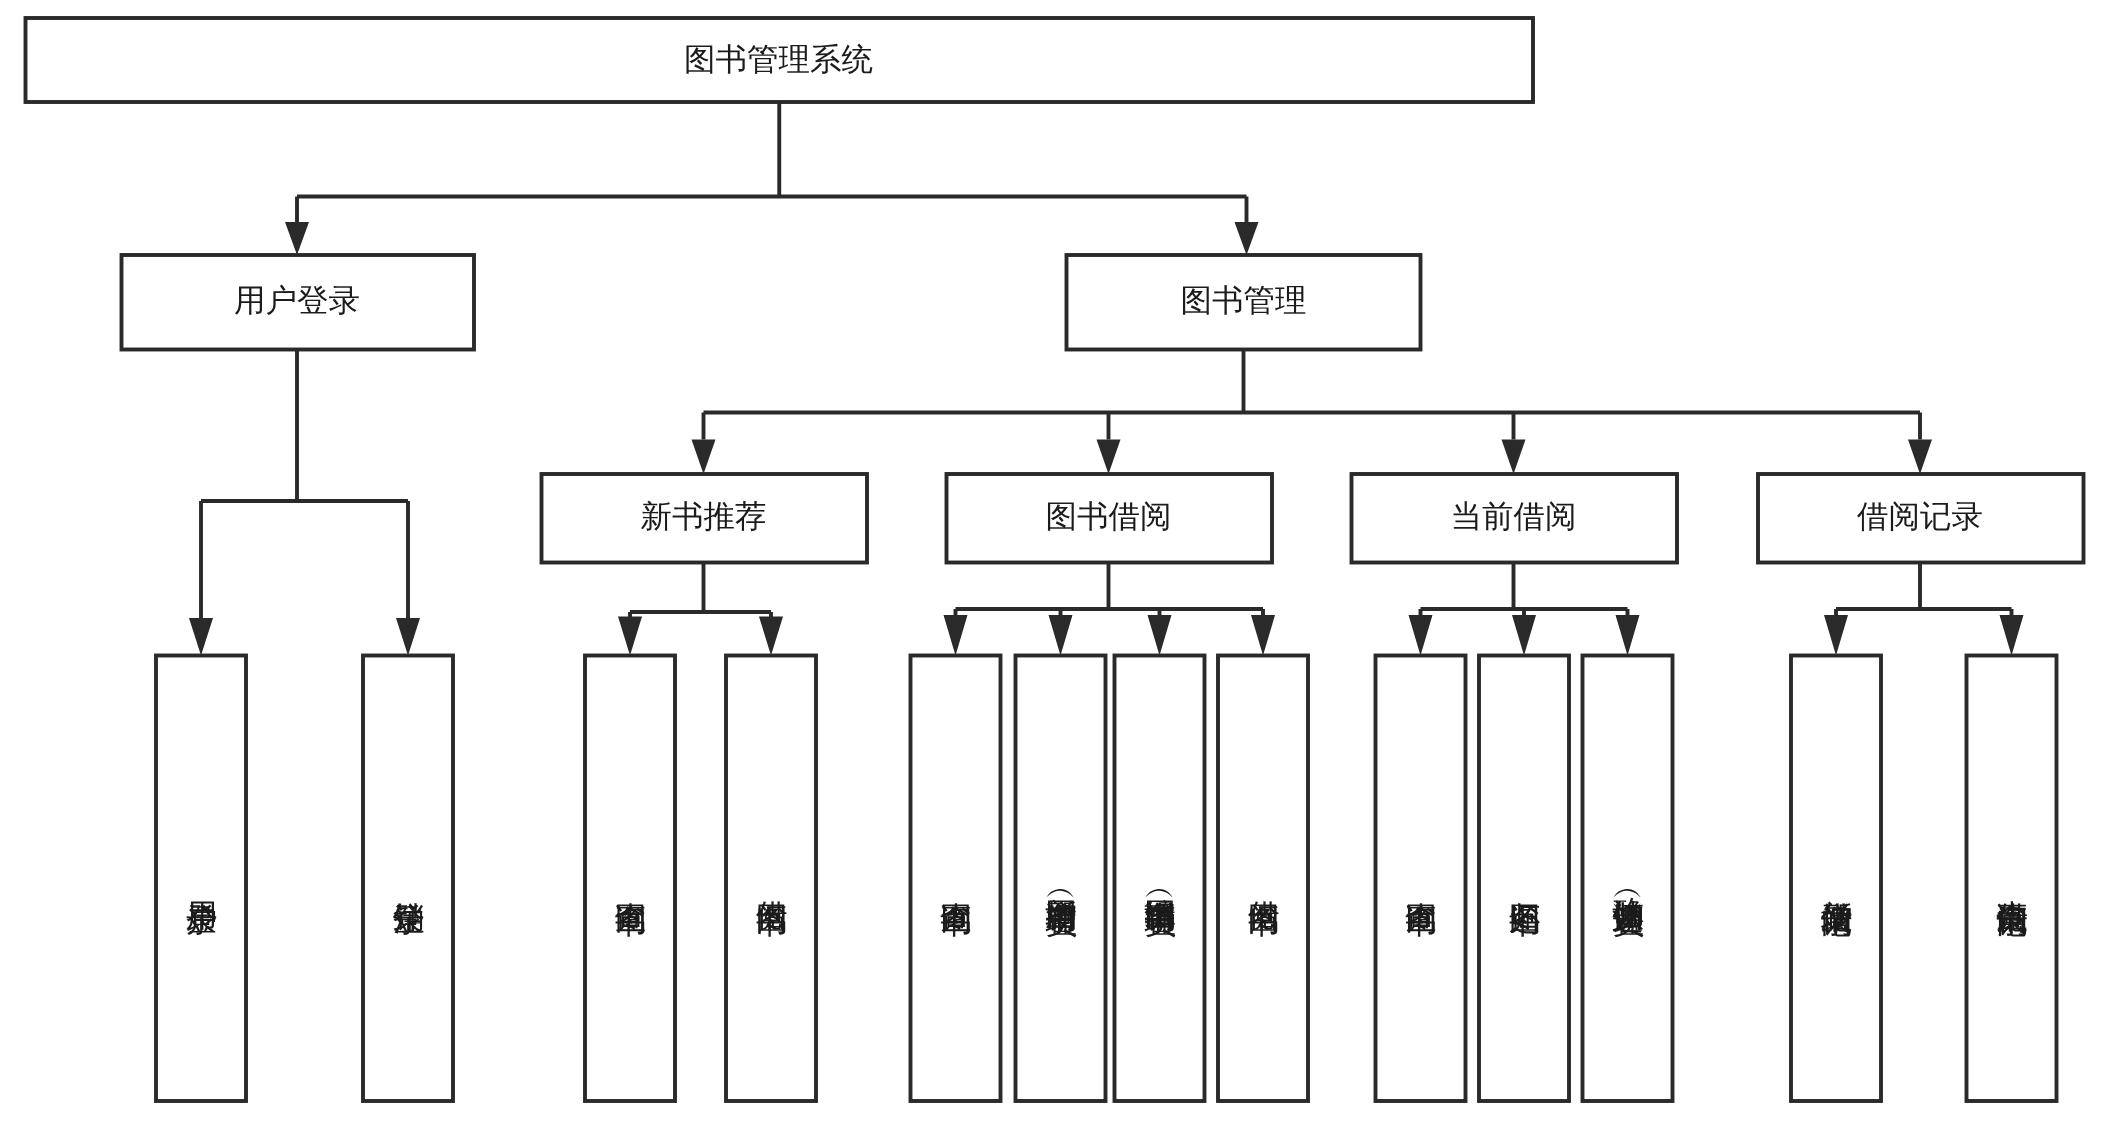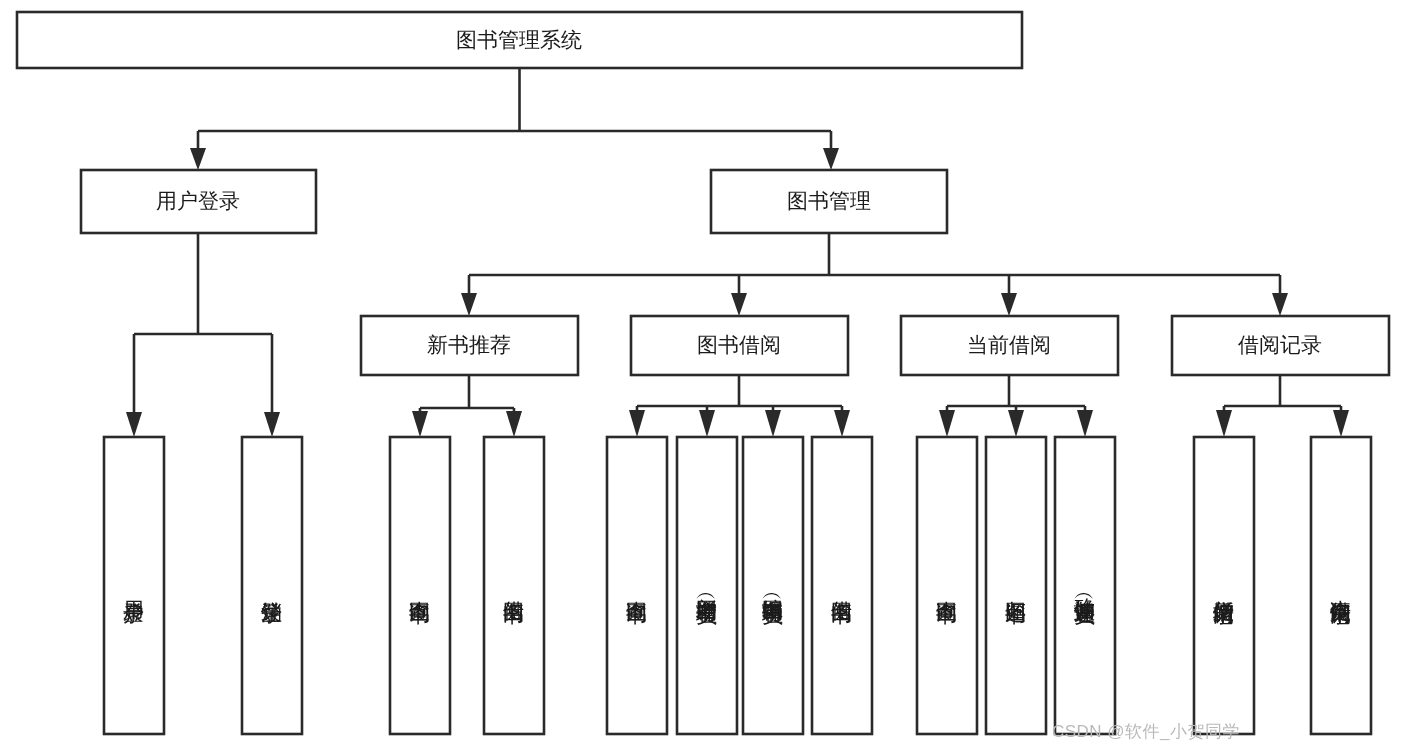--- a/index.html
+++ b/index.html
@@ -220,15 +220,14 @@
       <rect class="node-box" x="1194" y="437" width="60" height="297"></rect>
       <text class="node-label-v" x="1224" y="586">新增借阅记录</text>
     </g>
     <g>
       <rect class="node-box" x="1311" y="437" width="60" height="297"></rect>
       <text class="node-label-v" x="1341" y="586">查询借阅记录</text>
     </g>
 
   </svg>
 
-  <div class="watermark">CSDN @软件_小贺同学</div>
 
 </div>
 
 </body></html>

